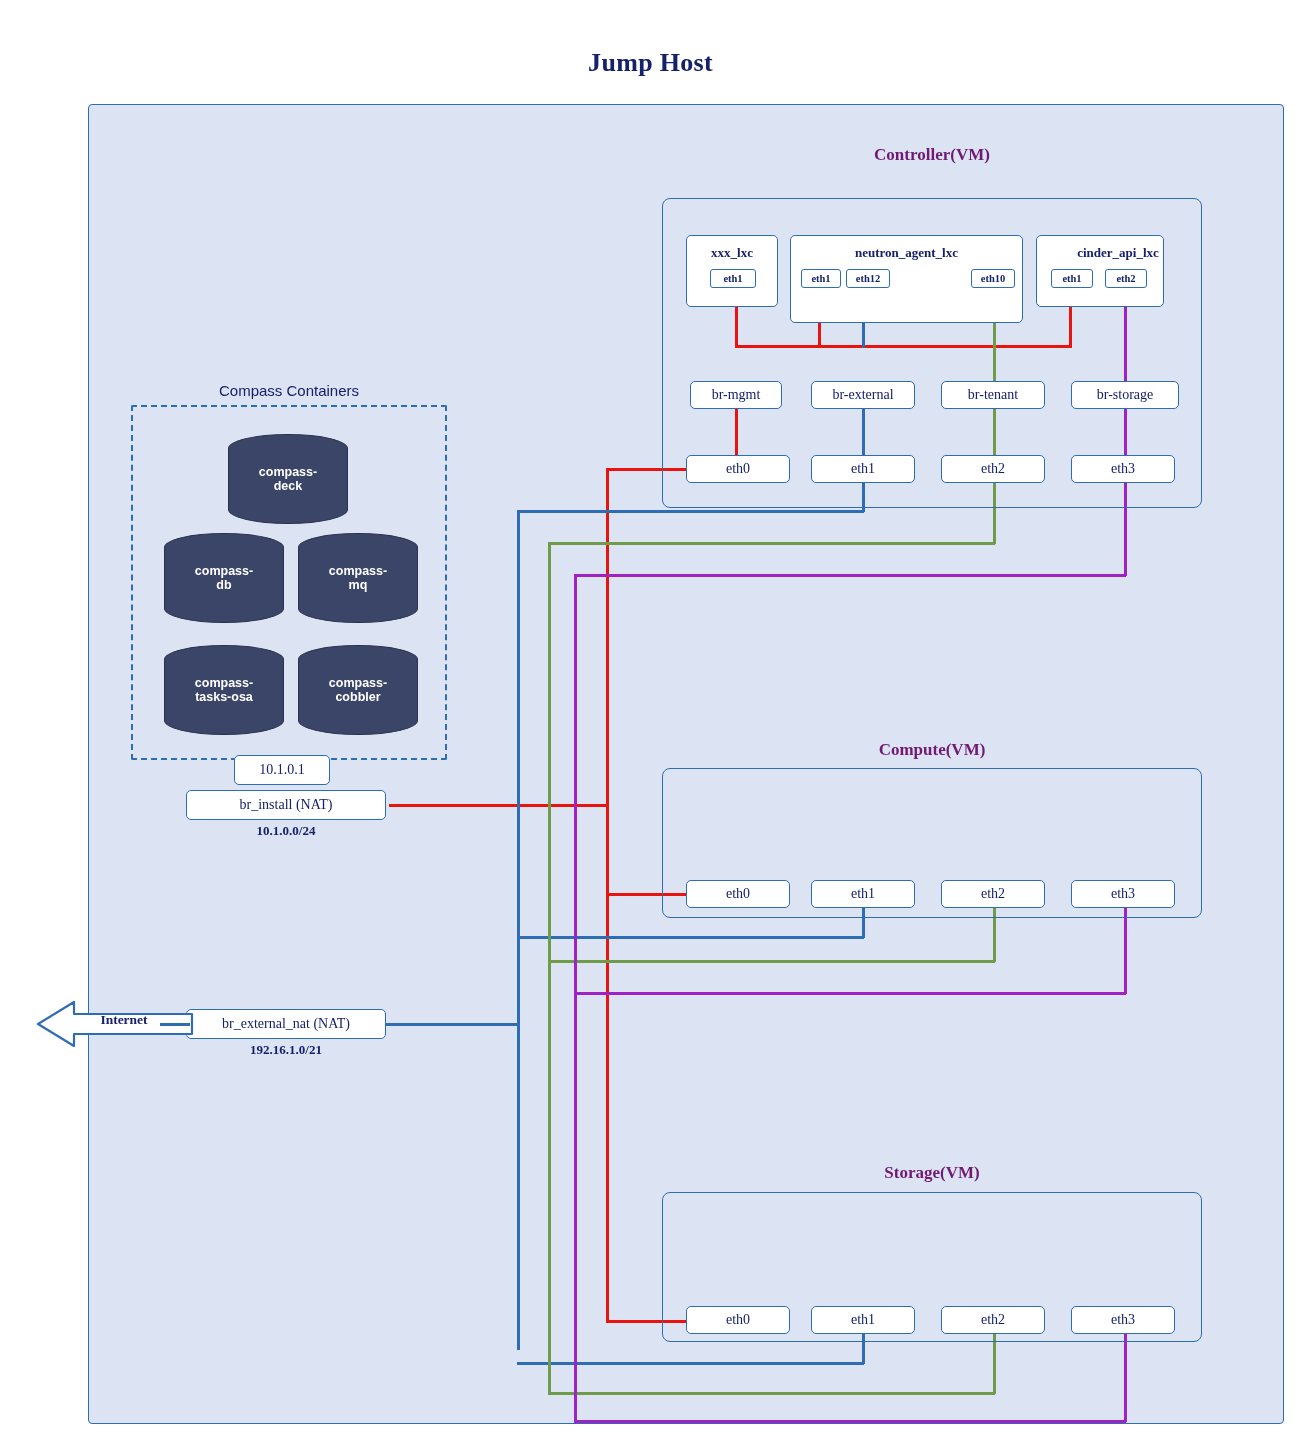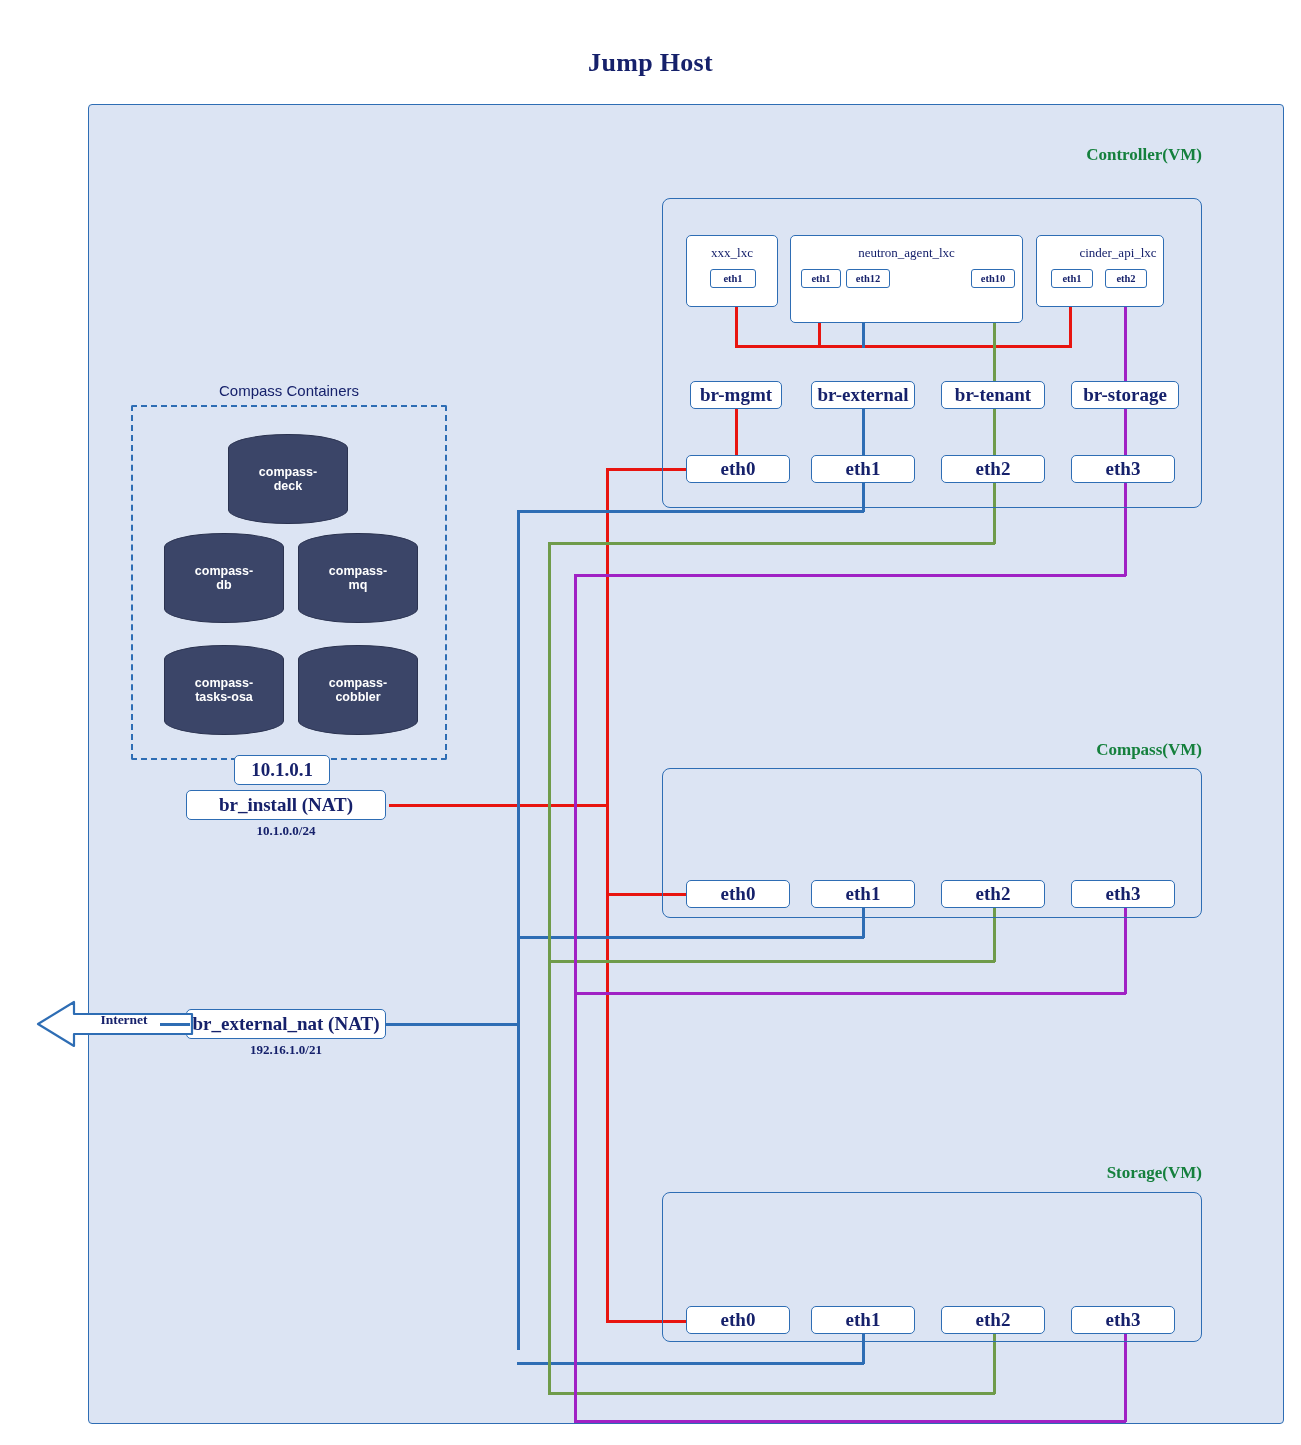--- a/index.html
+++ b/index.html
@@ -34,22 +34,22 @@
     left: 88px; top: 104px; width: 1196px; height: 1320px;
     background: #dce4f3;
     border: 1.5px solid #2e6db4;
     border-radius: 4px;
   }
 
   
   .vm-title {
     font-size: 17px;
     font-weight: bold;
-    color: #15803d;
-    text-align: right;
+    color: #701a75;
+    text-align: center;
   }
   .section-label {
     font-size: 15px;
     color: #16216b;
     text-align: center;
     font-family: "Liberation Sans", sans-serif;
   }
 
   
   .vm-box {
@@ -57,37 +57,37 @@
     border: 1.5px solid #2e6db4;
     border-radius: 8px;
   }
 
   
   .node {
     background: #ffffff;
     border: 1.3px solid #2e6db4;
     border-radius: 5px;
     color: #16216b;
-    font-size: 19px;
-    font-weight: bold;
+    font-size: 14px;
+    font-weight: normal;
     display: flex;
     align-items: center;
     justify-content: center;
     text-align: center;
     font-family: "Liberation Serif", serif;
   }
   .node.small { font-size: 10.5px; border-radius: 3px; font-weight: bold; }
   .lxc-box {
     background: #ffffff;
     border: 1.3px solid #2e6db4;
     border-radius: 5px;
   }
   .lxc-title {
     font-size: 13px;
-    font-weight: normal;
+    font-weight: bold;
     color: #16216b;
     text-align: center;
     width: 100%;
   }
 
   
   #compass-region {
     border: 2px dashed #2e6db4;
     background: transparent;
     border-radius: 2px;
@@ -216,21 +216,21 @@
   <div class="abs node" style="left:690px; top:381px; width:92px; height:28px;">br-mgmt</div>
   <div class="abs node" style="left:811px; top:381px; width:104px; height:28px;">br-external</div>
   <div class="abs node" style="left:941px; top:381px; width:104px; height:28px;">br-tenant</div>
   <div class="abs node" style="left:1071px; top:381px; width:108px; height:28px;">br-storage</div>
 
   <div class="abs node" style="left:686px; top:455px; width:104px; height:28px;">eth0</div>
   <div class="abs node" style="left:811px; top:455px; width:104px; height:28px;">eth1</div>
   <div class="abs node" style="left:941px; top:455px; width:104px; height:28px;">eth2</div>
   <div class="abs node" style="left:1071px; top:455px; width:104px; height:28px;">eth3</div>
 
-  <div class="abs vm-title" style="left:662px; top:740px; width:540px;">Compass(VM)</div>
+  <div class="abs vm-title" style="left:662px; top:740px; width:540px;">Compute(VM)</div>
   <div class="abs vm-box" style="left:662px; top:768px; width:540px; height:150px;"></div>
   <div class="abs node" style="left:686px; top:880px; width:104px; height:28px;">eth0</div>
   <div class="abs node" style="left:811px; top:880px; width:104px; height:28px;">eth1</div>
   <div class="abs node" style="left:941px; top:880px; width:104px; height:28px;">eth2</div>
   <div class="abs node" style="left:1071px; top:880px; width:104px; height:28px;">eth3</div>
 
   <div class="abs vm-title" style="left:662px; top:1163px; width:540px;">Storage(VM)</div>
   <div class="abs vm-box" style="left:662px; top:1192px; width:540px; height:150px;"></div>
   <div class="abs node" style="left:686px; top:1306px; width:104px; height:28px;">eth0</div>
   <div class="abs node" style="left:811px; top:1306px; width:104px; height:28px;">eth1</div>

